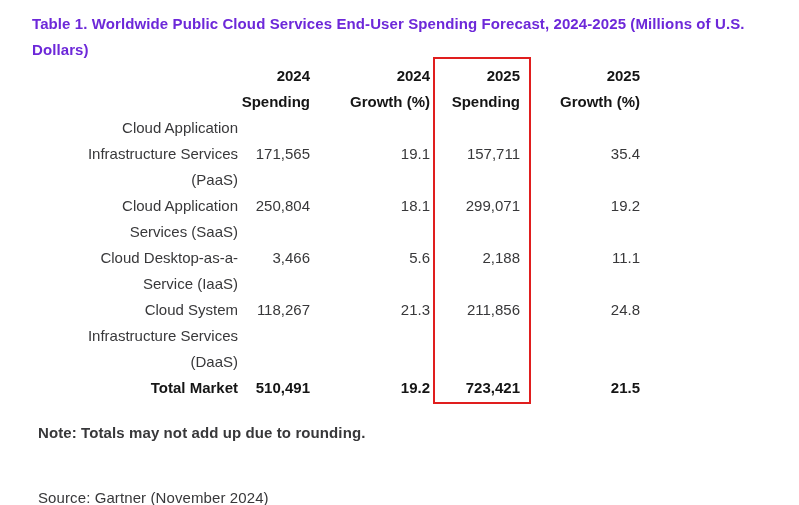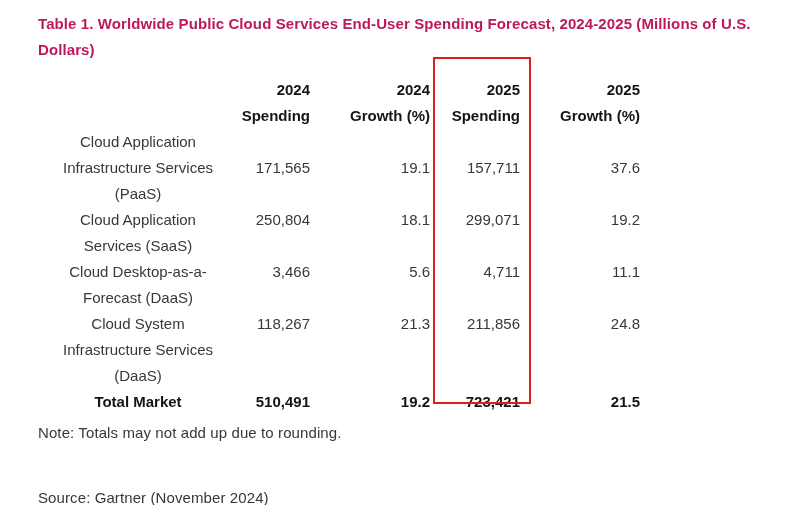--- a/index.html
+++ b/index.html
@@ -10,48 +10,48 @@
   #page {
     position: relative;
     width: 799px;
     height: 505px;
     background: #ffffff;
     font-family: "Liberation Sans", sans-serif;
     overflow: hidden;
   }
   #table-title {
     position: absolute;
-    left: 38px;
+    left: 32px;
     top: 11px;
     width: 714px;
     font-size: 15px;
     font-weight: bold;
     line-height: 26px;
-    color: #be185d;
+    color: #6d28d9;
     letter-spacing: 0.1px;
   }
   #spending-table {
     position: absolute;
     left: 38px;
-    top: 76px;
+    top: 62px;
     width: 602px;
   }
   .trow {
     display: grid;
     grid-template-columns: 200px 72px 120px 90px 120px;
     height: 26px;
     align-items: center;
   }
   .cell {
     font-size: 15px;
     color: #38383a;
     white-space: nowrap;
     overflow: visible;
   }
-  .cell.label { text-align: center; }
+  .cell.label { text-align: right; }
   .cell.num   { text-align: right; }
   .trow.hdr .cell,
   .trow.bold .cell {
     font-weight: bold;
     color: #151515;
   }
   #highlight-box {
     position: absolute;
     left: 433px;
     top: 57px;
@@ -62,21 +62,21 @@
     pointer-events: none;
   }
   #table-note, #table-source {
     position: absolute;
     left: 38px;
     font-size: 15px;
     line-height: 26px;
     color: #38383a;
     letter-spacing: 0.1px;
   }
-  #table-note  { top: 420px; }
+  #table-note  { top: 420px; font-weight: bold; }
   #table-source { top: 485px; }
 </style>
 </head>
 <body>
 
 <div id="page">
 
   <div id="table-title">Table 1. Worldwide Public Cloud Services End-User Spending Forecast, 2024-2025 (Millions of U.S. Dollars)</div>
 
   <div id="spending-table">
@@ -102,21 +102,21 @@
           <div class="cell num"></div>
           <div class="cell num"></div>
           <div class="cell num"></div>
           <div class="cell num"></div>
         </div>
         <div class="trow">
           <div class="cell label">Infrastructure Services</div>
           <div class="cell num">171,565</div>
           <div class="cell num">19.1</div>
           <div class="cell num">157,711</div>
-          <div class="cell num">37.6</div>
+          <div class="cell num">35.4</div>
         </div>
         <div class="trow">
           <div class="cell label">(PaaS)</div>
           <div class="cell num"></div>
           <div class="cell num"></div>
           <div class="cell num"></div>
           <div class="cell num"></div>
         </div>
         <div class="trow">
           <div class="cell label">Cloud Application</div>
@@ -129,25 +129,25 @@
           <div class="cell label">Services (SaaS)</div>
           <div class="cell num"></div>
           <div class="cell num"></div>
           <div class="cell num"></div>
           <div class="cell num"></div>
         </div>
         <div class="trow">
           <div class="cell label">Cloud Desktop-as-a-</div>
           <div class="cell num">3,466</div>
           <div class="cell num">5.6</div>
-          <div class="cell num">4,711</div>
+          <div class="cell num">2,188</div>
           <div class="cell num">11.1</div>
         </div>
         <div class="trow">
-          <div class="cell label">Forecast (DaaS)</div>
+          <div class="cell label">Service (IaaS)</div>
           <div class="cell num"></div>
           <div class="cell num"></div>
           <div class="cell num"></div>
           <div class="cell num"></div>
         </div>
         <div class="trow">
           <div class="cell label">Cloud System</div>
           <div class="cell num">118,267</div>
           <div class="cell num">21.3</div>
           <div class="cell num">211,856</div>

